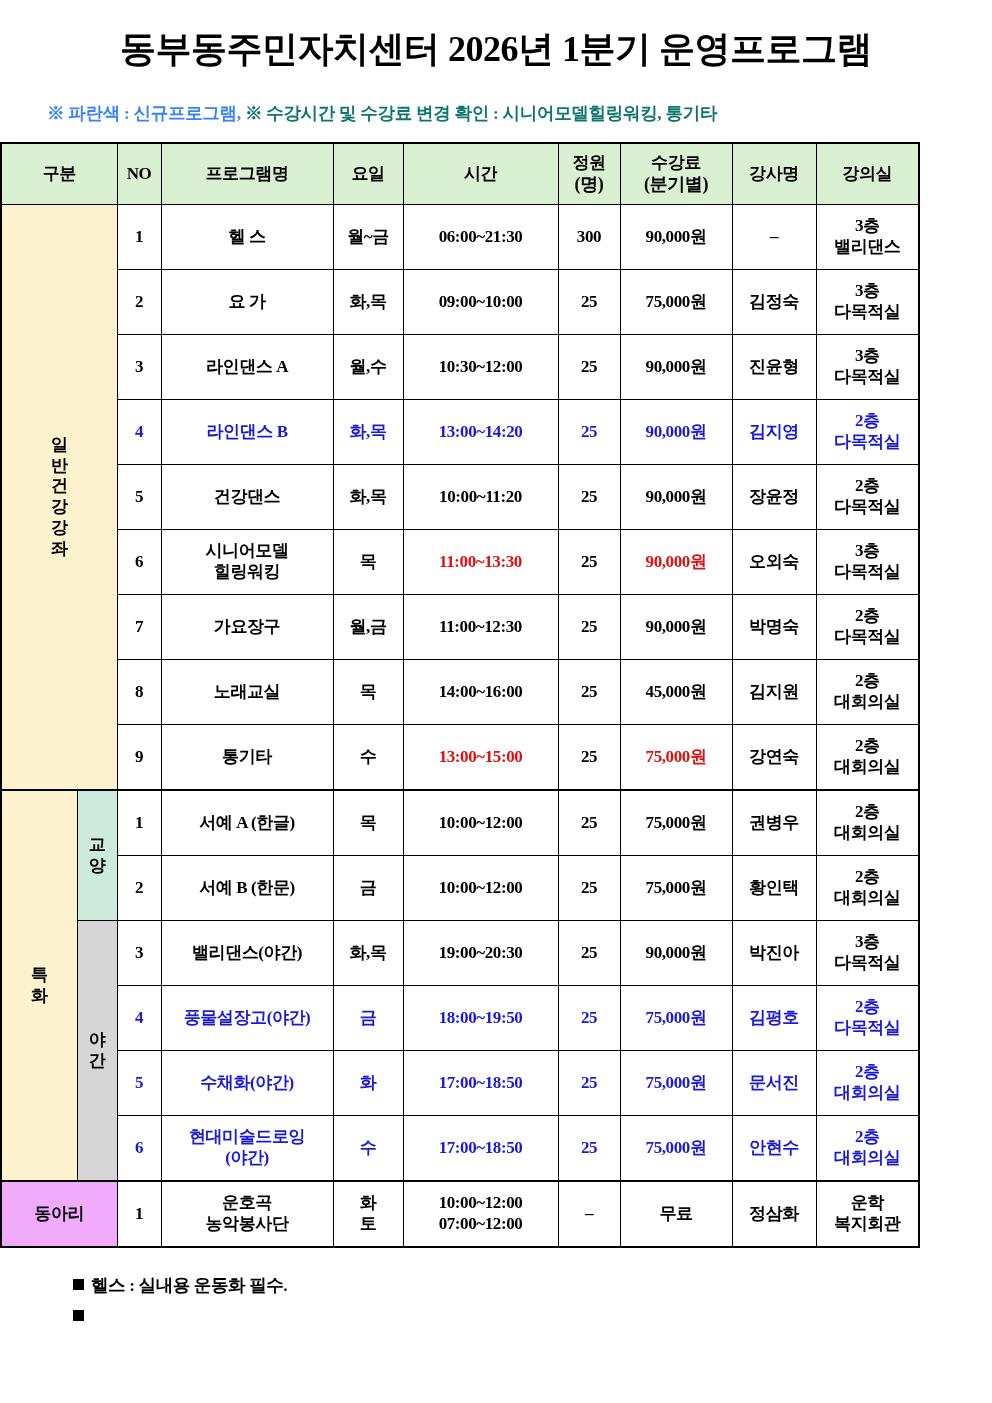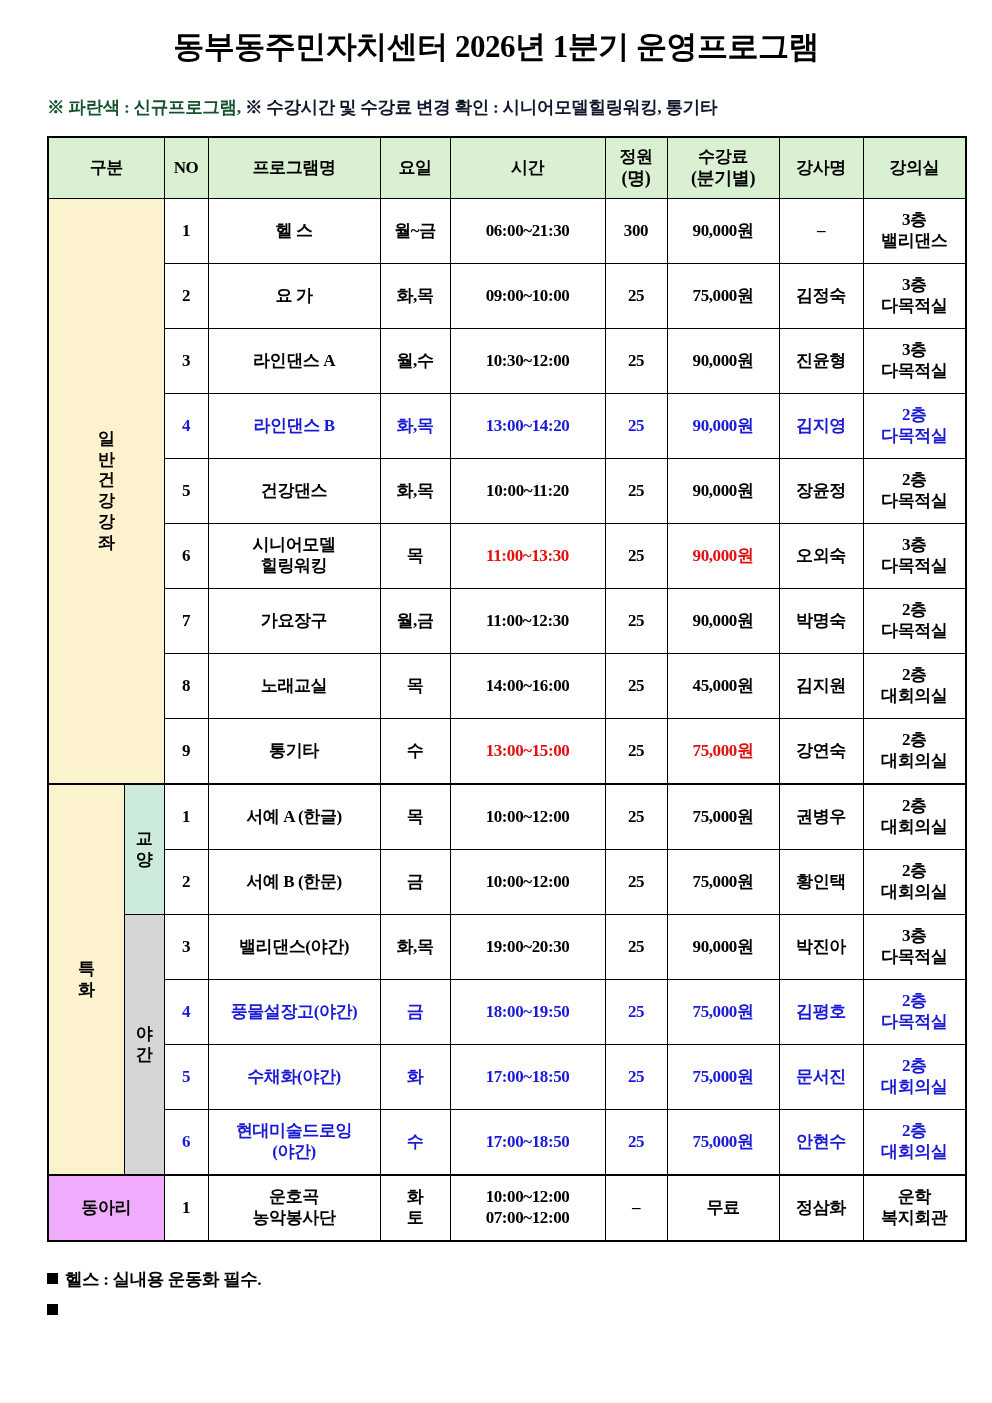--- a/index.html
+++ b/index.html
@@ -19,44 +19,43 @@
     width: 992px;
     height: 1403px;
     box-sizing: border-box;
     padding: 0;
     position: relative;
   }
 
   
   .title {
     text-align: center;
-    font-size: 31px;
+    font-size: 36px;
     font-weight: bold;
     letter-spacing: -0.5px;
     padding-top: 28px;
     line-height: 1.2;
     font-family: "Liberation Serif", "DejaVu Serif", serif;
   }
 
   
   .notebar {
     margin-top: 30px;
     padding-left: 47px;
     font-size: 17.5px;
     font-weight: bold;
     letter-spacing: -0.3px;
     white-space: nowrap;
   }
-  .note-blue { color: #14532d; }
-  .note-red  { color: #0f172a; }
+  .note-blue { color: #3b82f6; }
+  .note-red  { color: #0f766e; }
 
   
   .tablewrap {
     margin-top: 17px;
-    padding-left: 47px;
     padding-right: 47px;
   }
   table.sched {
     border-collapse: collapse;
     table-layout: fixed;
     width: 898px;
     border: 2.5px solid #000;
   }
   table.sched td, table.sched th {
     border: 1px solid #000;
@@ -142,21 +141,21 @@
   
   .blue { color: #1A1AD6; }
   .red  { color: #E01010; }
 
   .twoline span { display: block; }
 
   .prog-name { letter-spacing: 1px; }
 
   
   .footnotes {
-    padding-left: 47px;
+    padding-left: 73px;
     margin-top: 25px;
     font-size: 17.5px;
     font-weight: bold;
     letter-spacing: -0.4px;
   }
   .footnotes .fn {
     margin-top: 9px;
     white-space: nowrap;
   }
   .sq {

